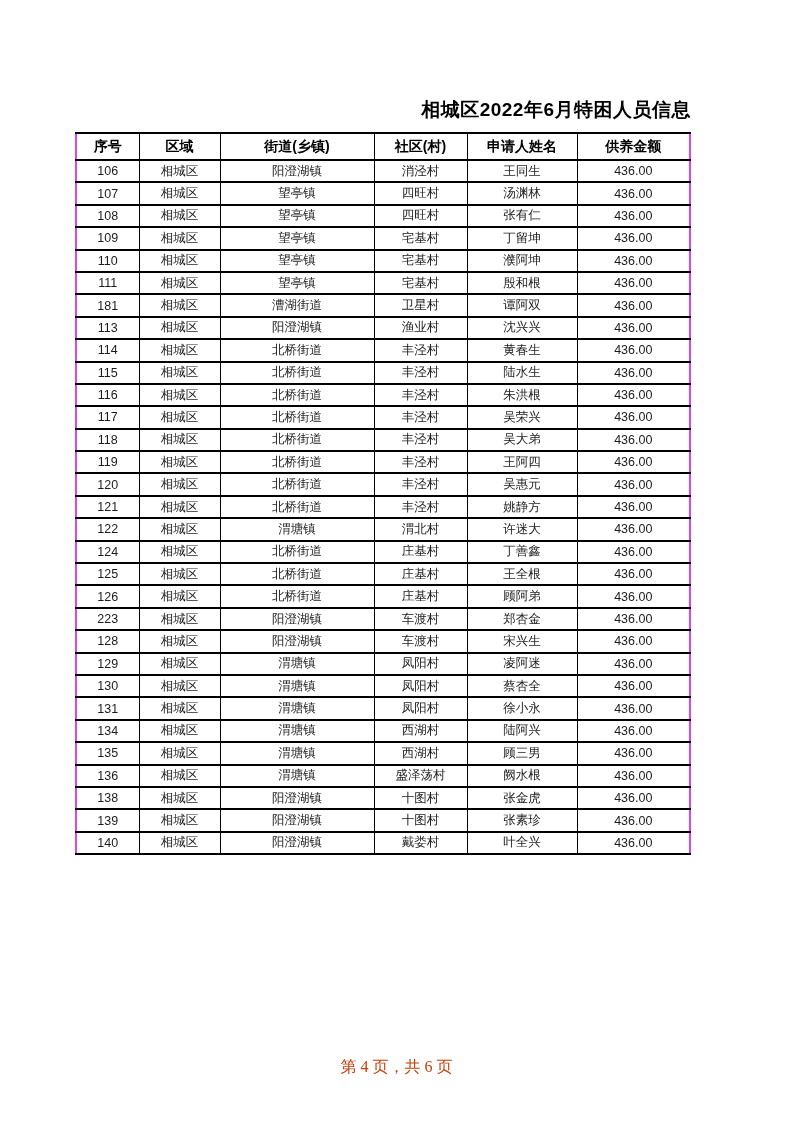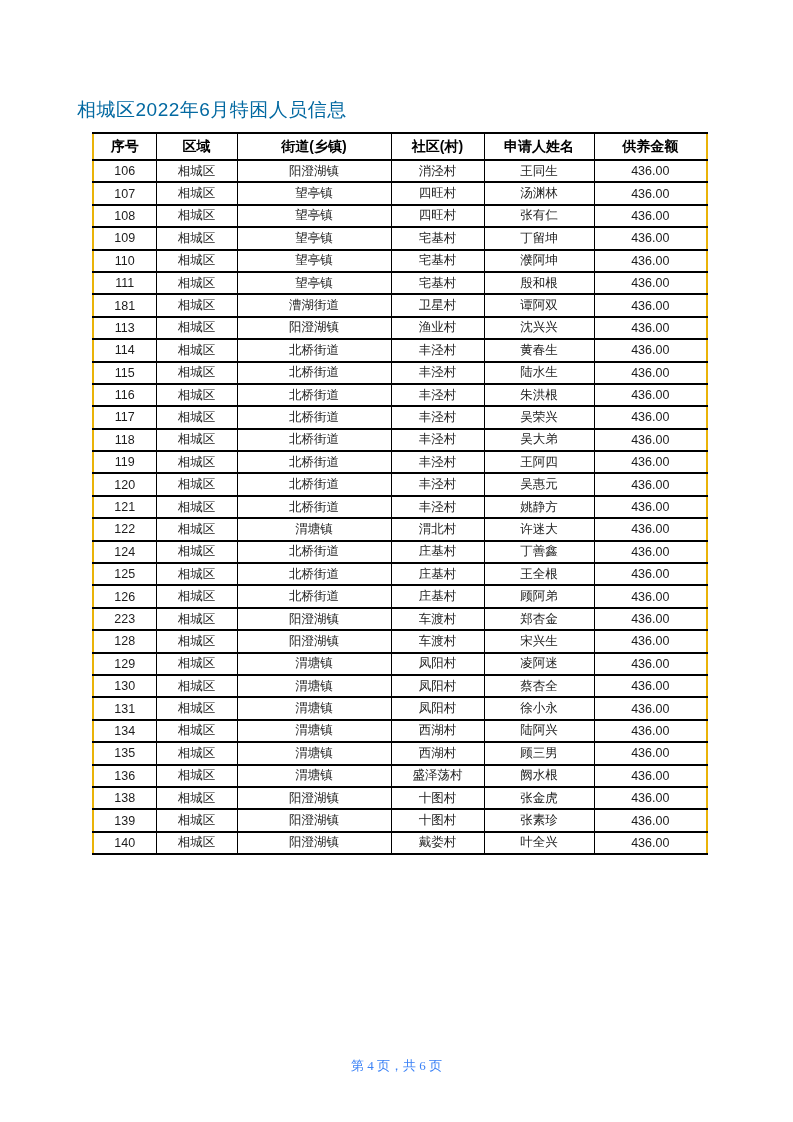--- a/index.html
+++ b/index.html
@@ -14,34 +14,34 @@
     background: #ffffff;
     font-family: "Liberation Sans", "DejaVu Sans", sans-serif;
     color: #000;
     overflow: hidden;
   }
   .doc-title {
     position: absolute;
     top: 97px;
     left: 77px;
     width: 614px;
-    text-align: left;
+    text-align: right;
     font-size: 19px;
-    font-weight: normal;
+    font-weight: bold;
     letter-spacing: 0.5px;
-    color: #0369a1;
+    color: #000000;
   }
   table.info-table {
     position: absolute;
     top: 132px;
-    left: 92px;
+    left: 75px;
     width: 614px;
     border-collapse: collapse;
     table-layout: fixed;
-    border: 2px solid #eab308;
+    border: 2px solid #d946ef;
   }
   table.info-table col.c-index   { width: 63px; }
   table.info-table col.c-region  { width: 81px; }
   table.info-table col.c-town    { width: 154px; }
   table.info-table col.c-village { width: 93px; }
   table.info-table col.c-name    { width: 110px; }
   table.info-table col.c-amount  { width: 113px; }
   table.info-table th,
   table.info-table td {
     border-left: 1px solid #000;
@@ -65,22 +65,22 @@
     font-size: 12.5px;
     font-weight: normal;
     color: #1c1c1c;
   }
   .page-footer {
     position: absolute;
     top: 1057px;
     left: 0;
     width: 793px;
     text-align: center;
-    font-size: 13px;
-    color: #3b82f6;
+    font-size: 16px;
+    color: #c2410c;
     font-family: "Liberation Serif", "DejaVu Serif", serif;
   }
 </style>
 </head>
 <body>
 
 <div class="page">
 
   <div class="doc-title">相城区2022年6月特困人员信息</div>
 

